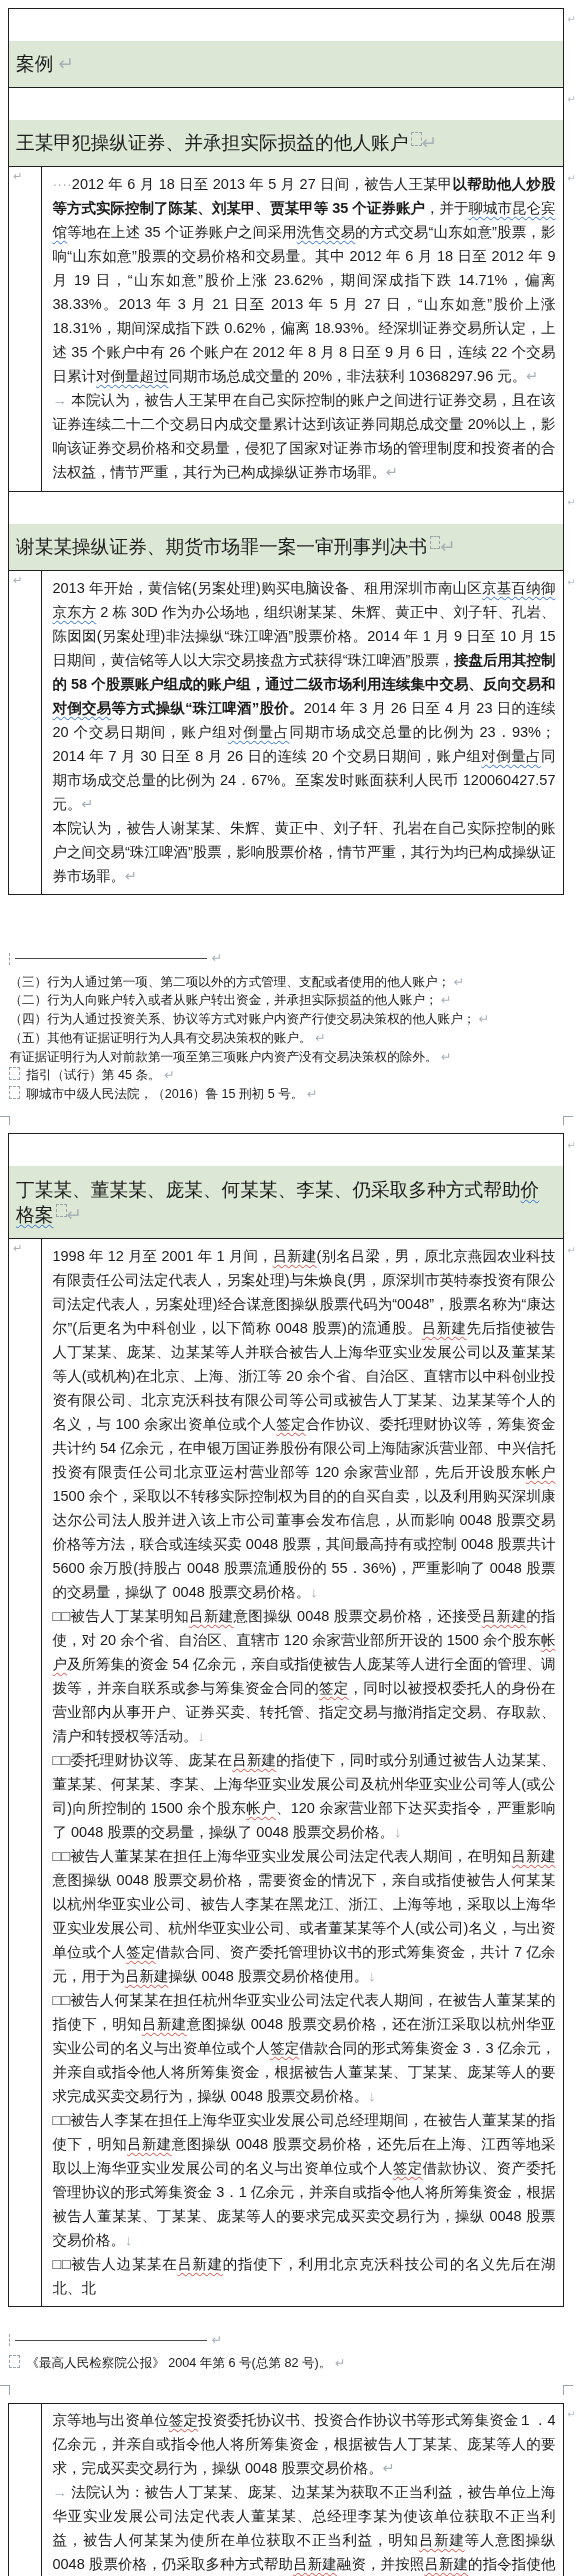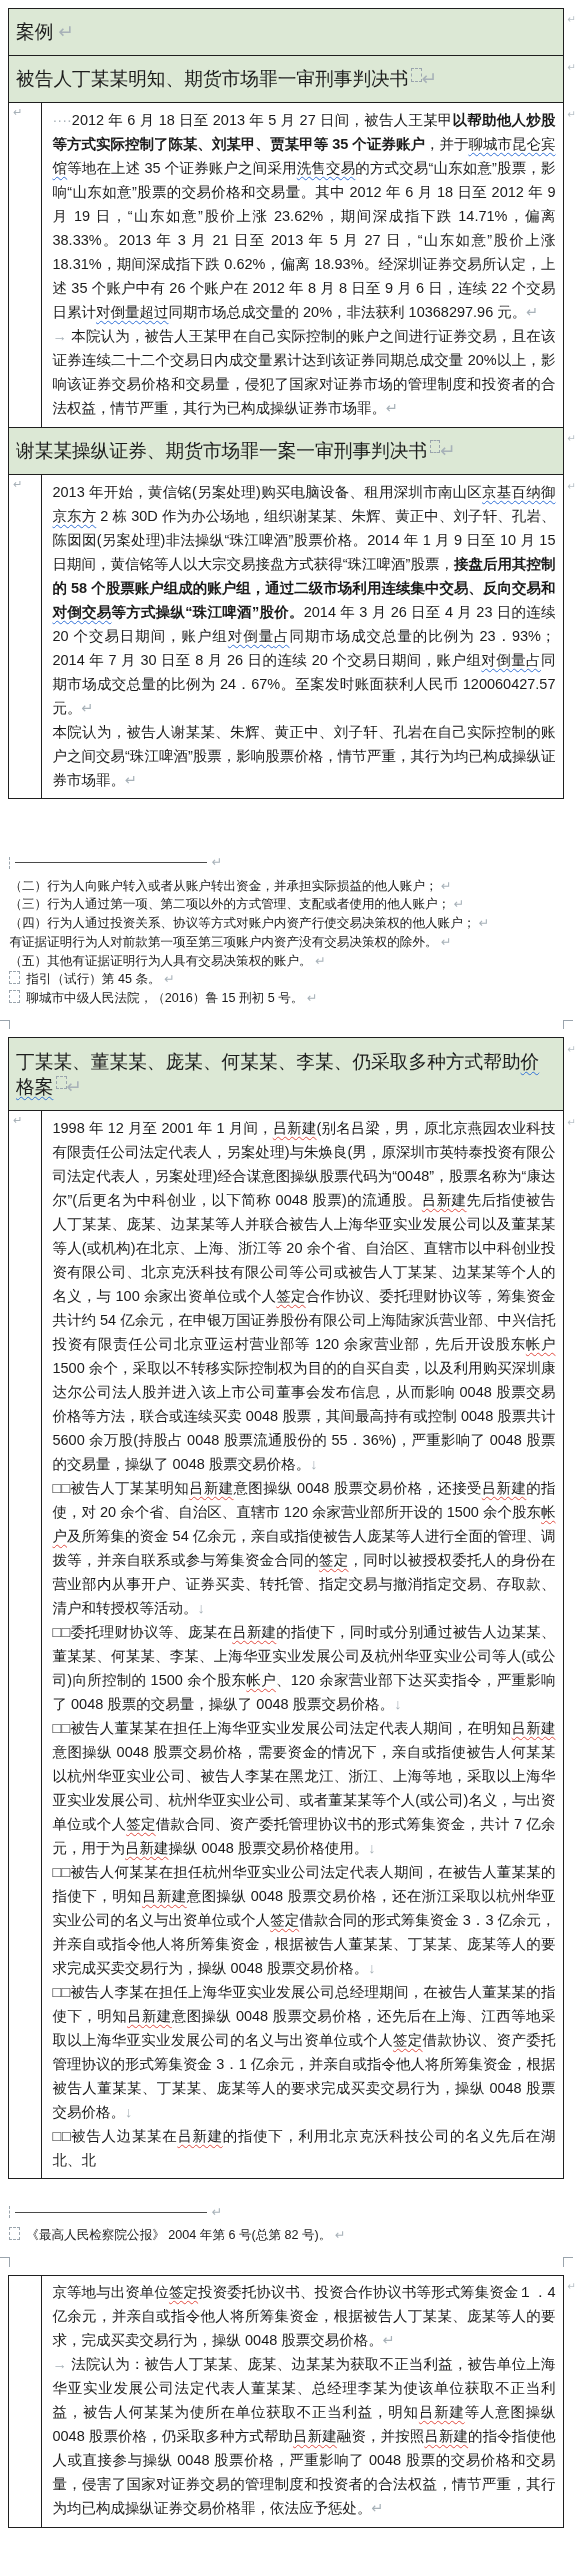--- a/index.html
+++ b/index.html
@@ -2,21 +2,21 @@
 <html style="font-size:15px"><head>
 <meta charset="utf-8">
 <style>
   html,body{margin:0;padding:0;background:#ffffff;}
   body{width:581px;font-family:"Liberation Sans","DejaVu Sans",sans-serif;color:#1b1b1b;}
   .doc{padding:7.5px 17px 11.2px 7.5px;}
   
   .wtable{border:1.9px solid #1f1f1f;}
   .trow{display:flex;position:relative;border-top:0.9px solid #1f1f1f;}
   .trow:first-child{border-top:none;}
-  .hcell{flex:1;background:#dce8d5;padding:10.3px 7.5px 11.2px 7.5px;font-size:18.7px;line-height:25px;}
+  .hcell{flex:1;background:#dce8d5;padding:10.3px 7.5px 11.2px 7.5px;font-size:18.7px;line-height:25px;margin-top:32px;}
   .lcell{width:28px;flex:0 0 28px;border-right:0.9px solid #1f1f1f;padding:2.8px 0 0 4.7px;font-size:11.2px;}
   .bcell{flex:1;min-width:0;padding:4.7px 7.5px 6.5px 10.3px;font-size:14.5px;line-height:24px;text-align:justify;}
   .para{margin:0;}
   .b{font-weight:bold;}
   .wb{text-decoration:underline;text-decoration-style:wavy;text-decoration-color:#2f6fd6;text-decoration-thickness:0.9px;text-underline-offset:2.8px;}
   .wr{text-decoration:underline;text-decoration-style:wavy;text-decoration-color:#e04a3f;text-decoration-thickness:0.9px;text-underline-offset:2.8px;}
   .mk{color:#a7b1b8;}
   .gut{position:absolute;right:-13px;top:4.7px;color:#b9c2c8;font-size:10.3px;}
   .supbox{display:inline-block;width:8.4px;height:11.2px;border:0.9px dashed #9aa4ad;vertical-align:3.7px;margin-left:2.8px;}
   .fnbox{display:inline-block;width:8.4px;height:11.2px;border:0.9px dashed #9aa4ad;margin-right:6.5px;vertical-align:-0.9px;}
@@ -36,21 +36,21 @@
 </head>
 <body>
 
 <div class="doc">
     <div class="wtable">
       <div class="trow">
         <div class="hcell"><span>案例</span><span class="mk"> ↵</span></div>
         <span class="gut">↵</span>
       </div>
       <div class="trow">
-        <div class="hcell"><span>被告人丁某某明知、期货市场罪一审刑事判决书</span><span class="supbox"></span><span class="mk">↵</span></div>
+        <div class="hcell"><span>王某甲犯操纵证券、并承担实际损益的他人账户</span><span class="supbox"></span><span class="mk">↵</span></div>
         <span class="gut">↵</span>
       </div>
       <div class="trow">
         <div class="lcell"><span class="mk">↵</span></div>
         <div class="bcell">
           <p class="para"><span class="mk">····</span><span>2012 年 6 月 18 日至 2013 年 5 月 27 日间，被告人王某甲</span><span class="b">以帮助他人炒股等方式实际控制了陈某、刘某甲、贾某甲等 35 个证券账户</span><span>，并于</span><span class="wb">聊城市昆仑宾馆</span><span>等地在上述 35 个证券账户之间采用</span><span class="wb">洗售交易</span><span>的方式交易“山东如意”股票，影响“山东如意”股票的交易价格和交易量。其中 2012 年 6 月 18 日至 2012 年 9 月 19 日，“山东如意”股价上涨 23.62%，期间深成指下跌 14.71%，偏离 38.33%。2013 年 3 月 21 日至 2013 年 5 月 27 日，“山东如意”股价上涨 18.31%，期间深成指下跌 0.62%，偏离 18.93%。经深圳证券交易所认定，上述 35 个账户中有 26 个账户在 2012 年 8 月 8 日至 9 月 6 日，连续 22 个交易日累计</span><span class="wb">对倒量超过</span><span>同期市场总成交量的 20%，非法获利 10368297.96 元。</span><span class="mk">↵</span></p>
           <p class="para"><span class="mk">→ </span><span>本院认为，被告人王某甲在自己实际控制的账户之间进行证券交易，且在该证券连续二十二个交易日内成交量累计达到该证券同期总成交量 20%以上，影响该证券交易价格和交易量，侵犯了国家对证券市场的管理制度和投资者的合法权益，情节严重，其行为已构成操纵证券市场罪。</span><span class="mk">↵</span></p>
         </div>
         <span class="gut">↵</span>
       </div>
@@ -66,25 +66,25 @@
         </div>
         <span class="gut">↵</span>
       </div>
     </div>
     <div class="fnarea big">
       <div class="fnsep">
         <span class="septick"></span>
         <span class="sepline"></span>
         <span class="mk">↵</span>
       </div>
+      <p class="fnline"><span>（三）行为人通过第一项、第二项以外的方式管理、支配或者使用的他人账户；</span><span class="mk"> ↵</span></p>
       <p class="fnline"><span>（二）行为人向账户转入或者从账户转出资金，并承担实际损益的他人账户；</span><span class="mk"> ↵</span></p>
-      <p class="fnline"><span>（三）行为人通过第一项、第二项以外的方式管理、支配或者使用的他人账户；</span><span class="mk"> ↵</span></p>
       <p class="fnline"><span>（四）行为人通过投资关系、协议等方式对账户内资产行使交易决策权的他人账户；</span><span class="mk"> ↵</span></p>
+      <p class="fnline"><span>（五）其他有证据证明行为人具有交易决策权的账户。</span><span class="mk"> ↵</span></p>
       <p class="fnline"><span>有证据证明行为人对前款第一项至第三项账户内资产没有交易决策权的除外。</span><span class="mk"> ↵</span></p>
-      <p class="fnline"><span>（五）其他有证据证明行为人具有交易决策权的账户。</span><span class="mk"> ↵</span></p>
       <p class="fnline"><span class="fnbox"></span><span>指引（试行）第 45 条。</span><span class="mk"> ↵</span></p>
       <p class="fnline"><span class="fnbox"></span><span>聊城市中级人民法院，（2016）鲁 15 刑初 5 号。</span><span class="mk"> ↵</span></p>
     </div>
     <div class="pgb">
       <span class="bl"></span>
       <span class="br"></span>
     </div>
     <div class="wtable">
       <div class="trow">
         <div class="hcell"><span>丁某某、董某某、庞某、何某某、李某、仍采取多种方式帮助</span><span class="wb">价格案</span><span class="supbox"></span><span class="mk">↵</span></div>

